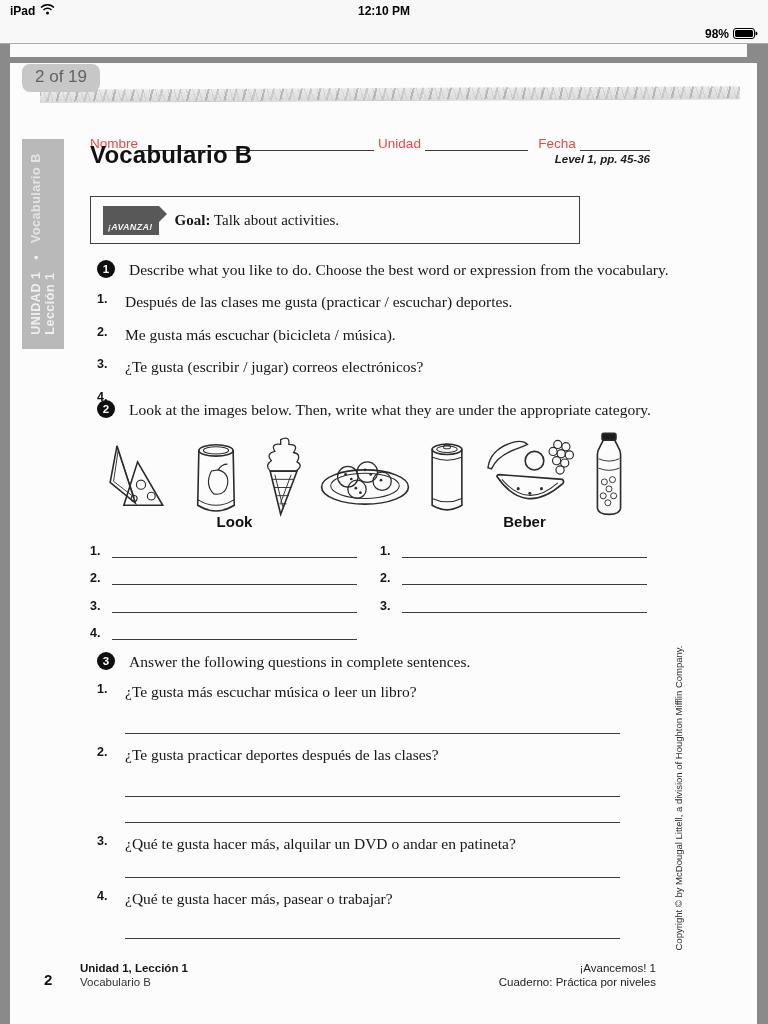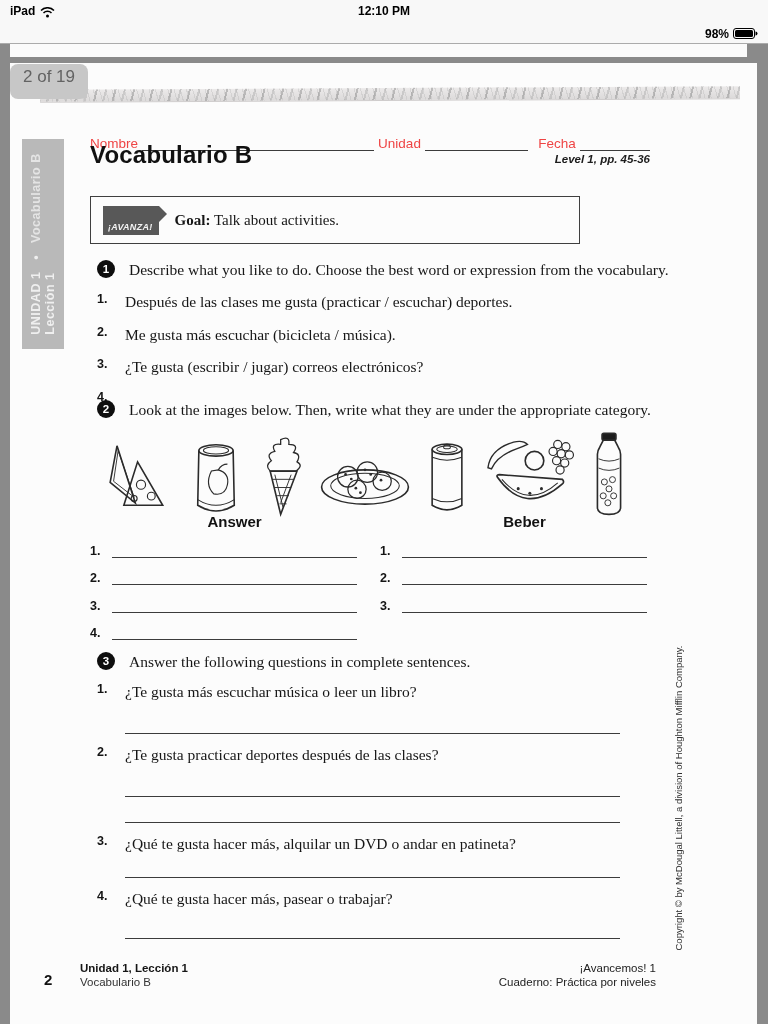--- a/index.html
+++ b/index.html
@@ -13,41 +13,41 @@
   
   .chrome {
     position:absolute; top:0; left:0; width:768px; height:44px;
     background:#f8f8f8; border-bottom:1px solid #ababab; z-index:30;
   }
   .status-row {
     position:absolute; top:0; left:0; right:0; height:21px;
     display:flex; align-items:center; padding:0 10px;
     font-size:12px; font-weight:bold; color:#000;
   }
-  .status-left { display:flex; align-items:flex-end; gap:5px; width:120px; }
+  .status-left { display:flex; align-items:flex-start; gap:5px; width:120px; }
   .status-center { flex:1; text-align:center; }
   .status-right { width:120px; display:flex; justify-content:flex-end; align-items:center; gap:4px;margin-top:46px; }
   .wifi-icon svg, .battery-icon svg { display:block; }
   .url-row {
     position:absolute; top:21px; left:0; right:0; height:22px;
     text-align:center; font-size:12.5px; color:#111; line-height:20px;
   }
   
   .viewer { position:absolute; top:44px; left:0; width:768px; height:980px; background:#8a8a8a; }
   .prev-page-sliver {
     position:absolute; top:0; left:10px; width:737px; height:13px; background:#fbfbfb;
   }
   .page {
     position:absolute; top:19px; left:10px; width:747px; height:961px;
     background:#fcfcfc; z-index:1;
   }
   .page-indicator {
-    position:absolute; top:1px; left:0; z-index:10;
+    position:absolute; top:1px; left:12px; z-index:10;
     background:#c7c7c7; color:#636363; border-radius:8px;
-    font-size:17px; padding:3px 13px 12px 13px;
+    font-size:17px; padding:3px 13px 5px 13px;
   }
   .torn-strip {
     position:absolute; top:25px; left:30px; width:700px; height:13px;
     background:
       repeating-linear-gradient(105deg, rgba(150,150,150,.55) 0 2px, rgba(230,230,230,0) 2px 9px,
         rgba(170,170,170,.45) 9px 11px, rgba(235,235,235,0) 11px 18px),
       repeating-linear-gradient(75deg, rgba(180,180,180,.35) 0 1px, rgba(240,240,240,0) 1px 6px),
       linear-gradient(#eceaea,#dcdada);
     border-bottom:1px solid #cfcccc;
     transform:rotate(-0.3deg);
@@ -333,21 +333,21 @@
                   <circle cx="18" cy="62" r="2.6"></circle>
               </g>
             </g>
           </svg>
         </div>
       </div>
 
       <div class="cat-table">
         <div class="cat-cols">
           <div class="cat-col">
-            <div class="cat-header">Answer</div>
+            <div class="cat-header">Look</div>
             <div class="cat-row">
                 <span class="cat-num">1.</span>
                 <span class="cat-line"></span>
               </div>
             <div class="cat-row">
                 <span class="cat-num">2.</span>
                 <span class="cat-line"></span>
               </div>
             <div class="cat-row">
                 <span class="cat-num">3.</span>

